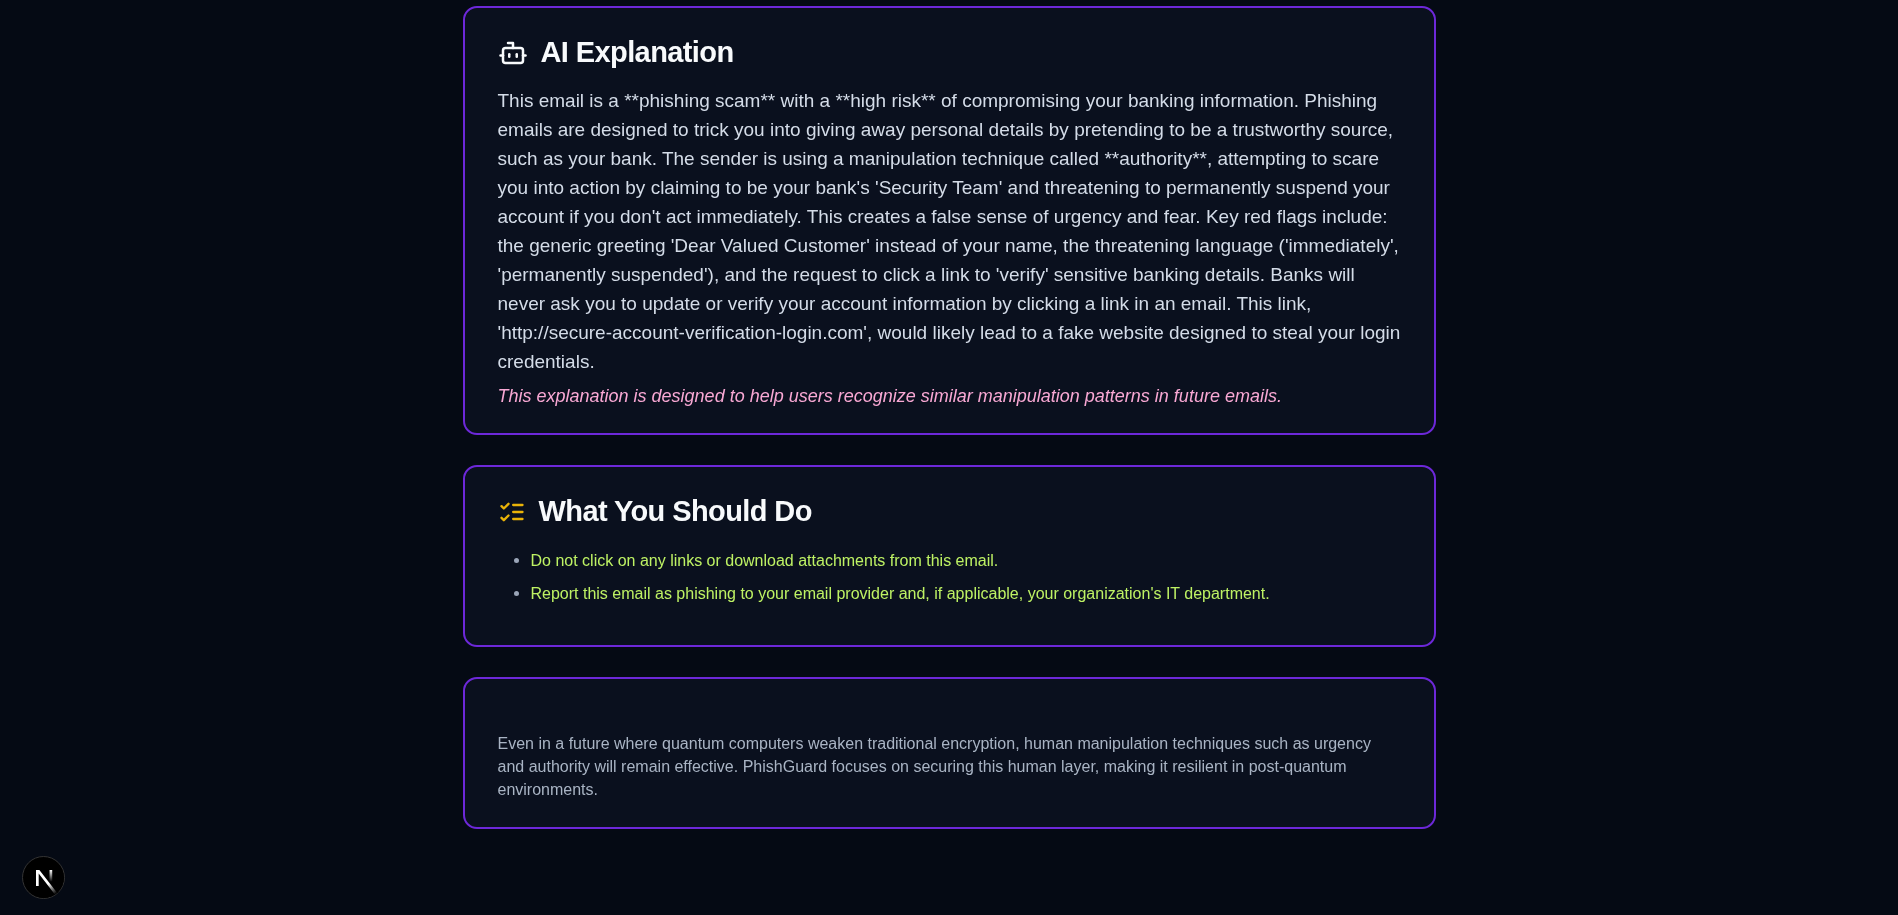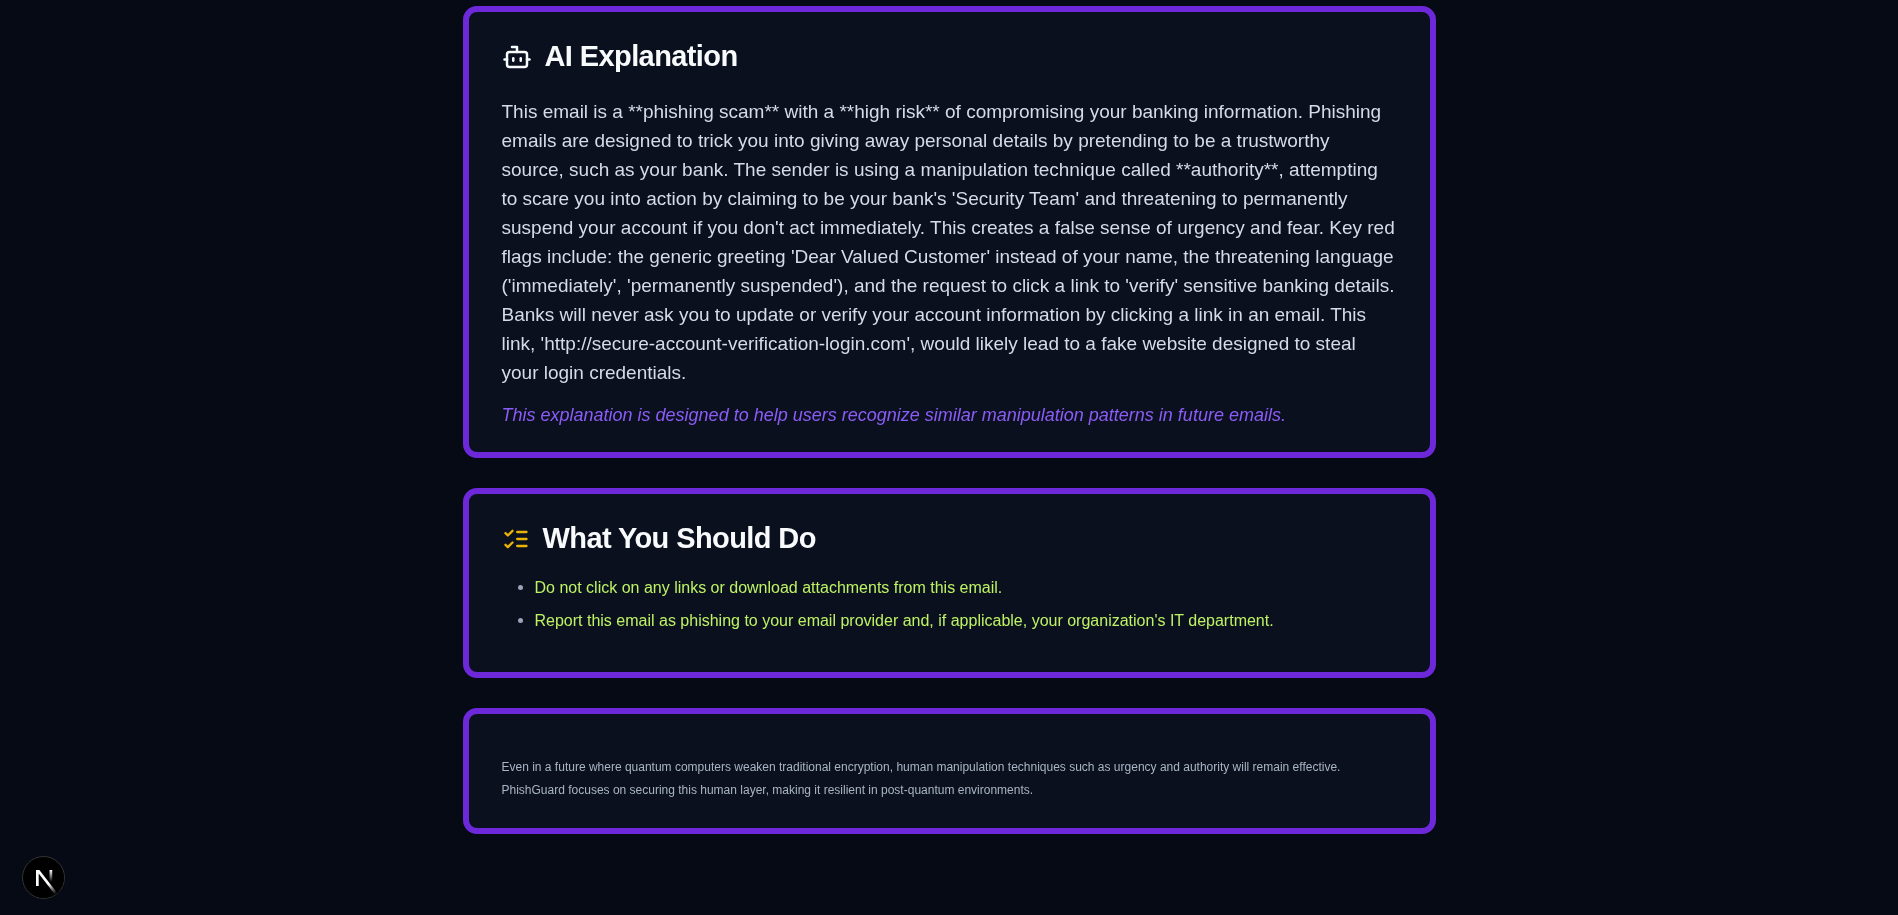--- a/index.html
+++ b/index.html
@@ -10,21 +10,21 @@
     background: #050a14;
     font-family: "Liberation Sans", sans-serif;
   }
   .container {
     width: 973px;
     margin: 0 auto;
     padding-top: 6px;
   }
   .card {
     background: #0a101e;
-    border: 6px solid #6d28d9;
+    border: 2px solid #6d28d9;
     border-radius: 14px;
     padding: 28px 33px 26px 33px;
     margin-bottom: 30px;
   }
   .card-header {
     display: flex;
     align-items: center;
     gap: 13px;
   }
   .card-header .hicon {
@@ -42,30 +42,30 @@
     stroke-linejoin: round;
   }
   .card-title {
     font-size: 29px;
     font-weight: 700;
     color: #f8fafc;
     letter-spacing: -0.6px;
   }
   
   .explanation-body {
-    margin-top: 24px;
+    margin-top: 17px;
     font-size: 19px;
     line-height: 29px;
     color: #d4dce8;
   }
   .explanation-note {
-    margin-top: 18px;
+    margin-top: 10px;
     font-size: 18px;
     font-style: italic;
-    color: #8b5cf6;
+    color: #f9a8d4;
   }
   
   .todo-card .card-header svg { width: 28px; height: 28px; }
   .todo-list {
     margin-top: 22px;
     list-style: none;
     padding-left: 14px;
   }
   .todo-list li {
     position: relative;
@@ -83,22 +83,22 @@
     left: 2px;
     top: 8px;
     width: 5px;
     height: 5px;
     border-radius: 50%;
     background: #9aa5b8;
   }
   
   .quantum-card .card-header svg { width: 29px; height: 29px; }
   .quantum-body {
-    margin-top: 14px;
-    font-size: 12px;
+    margin-top: 25px;
+    font-size: 16px;
     line-height: 23px;
     color: #a9b4c4;
     max-width: 910px;
   }
   
   .nextjs-badge {
     position: fixed;
     left: 22px;
     bottom: 16px;
     width: 43px;

